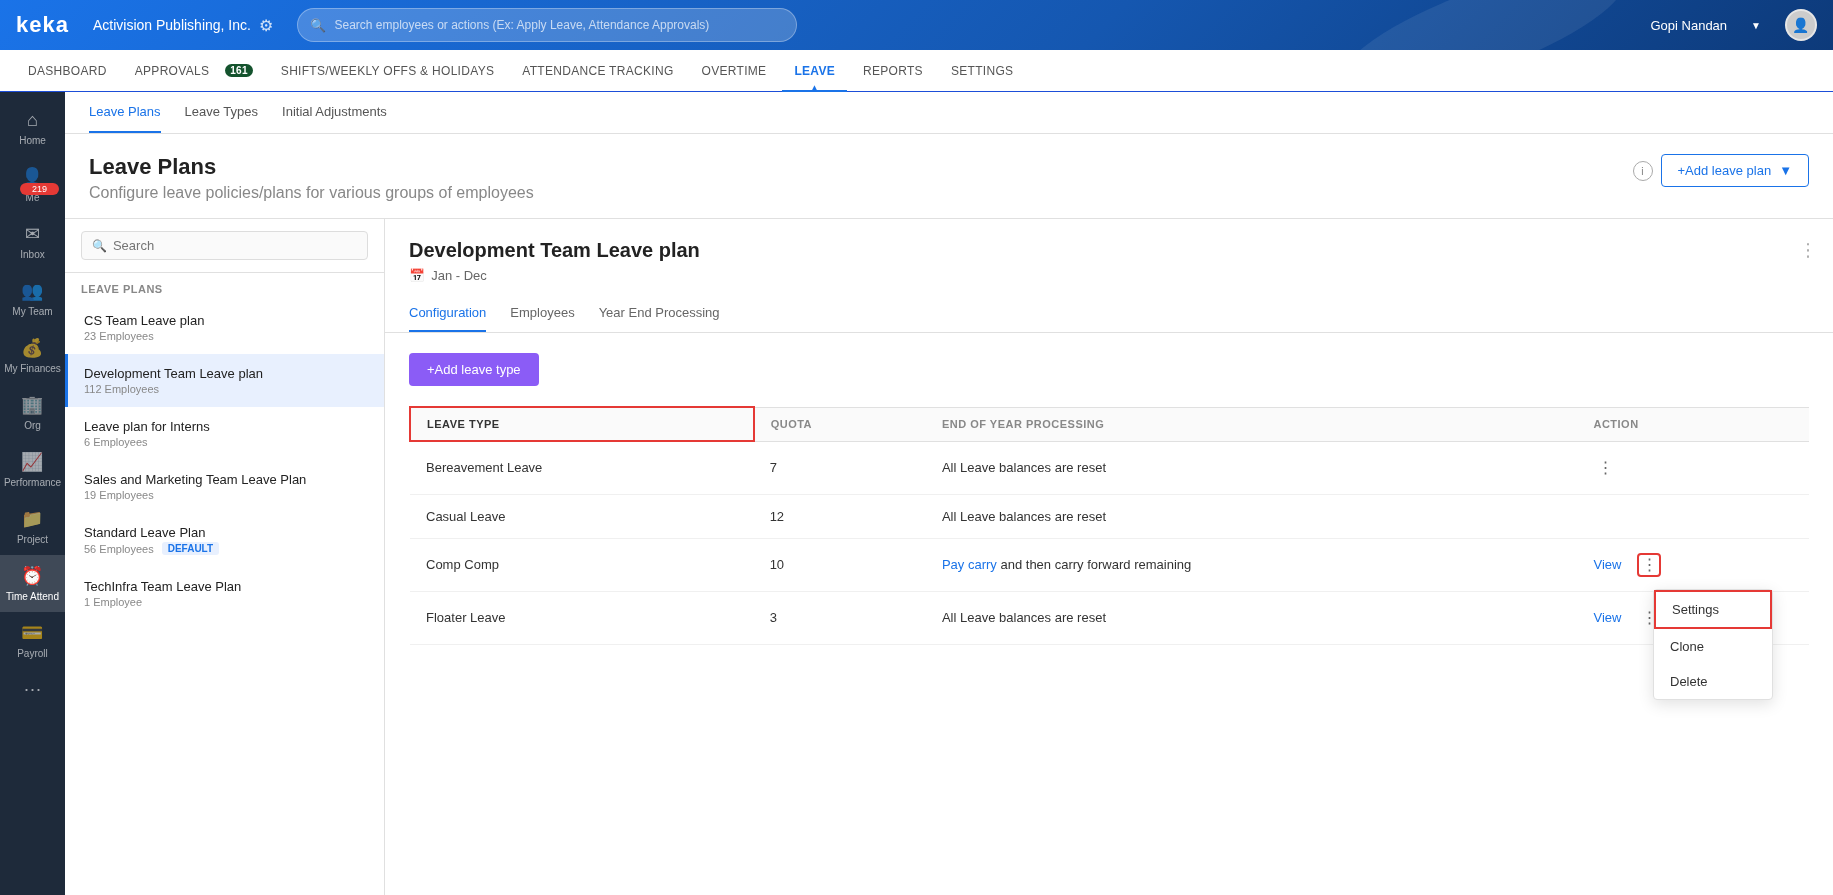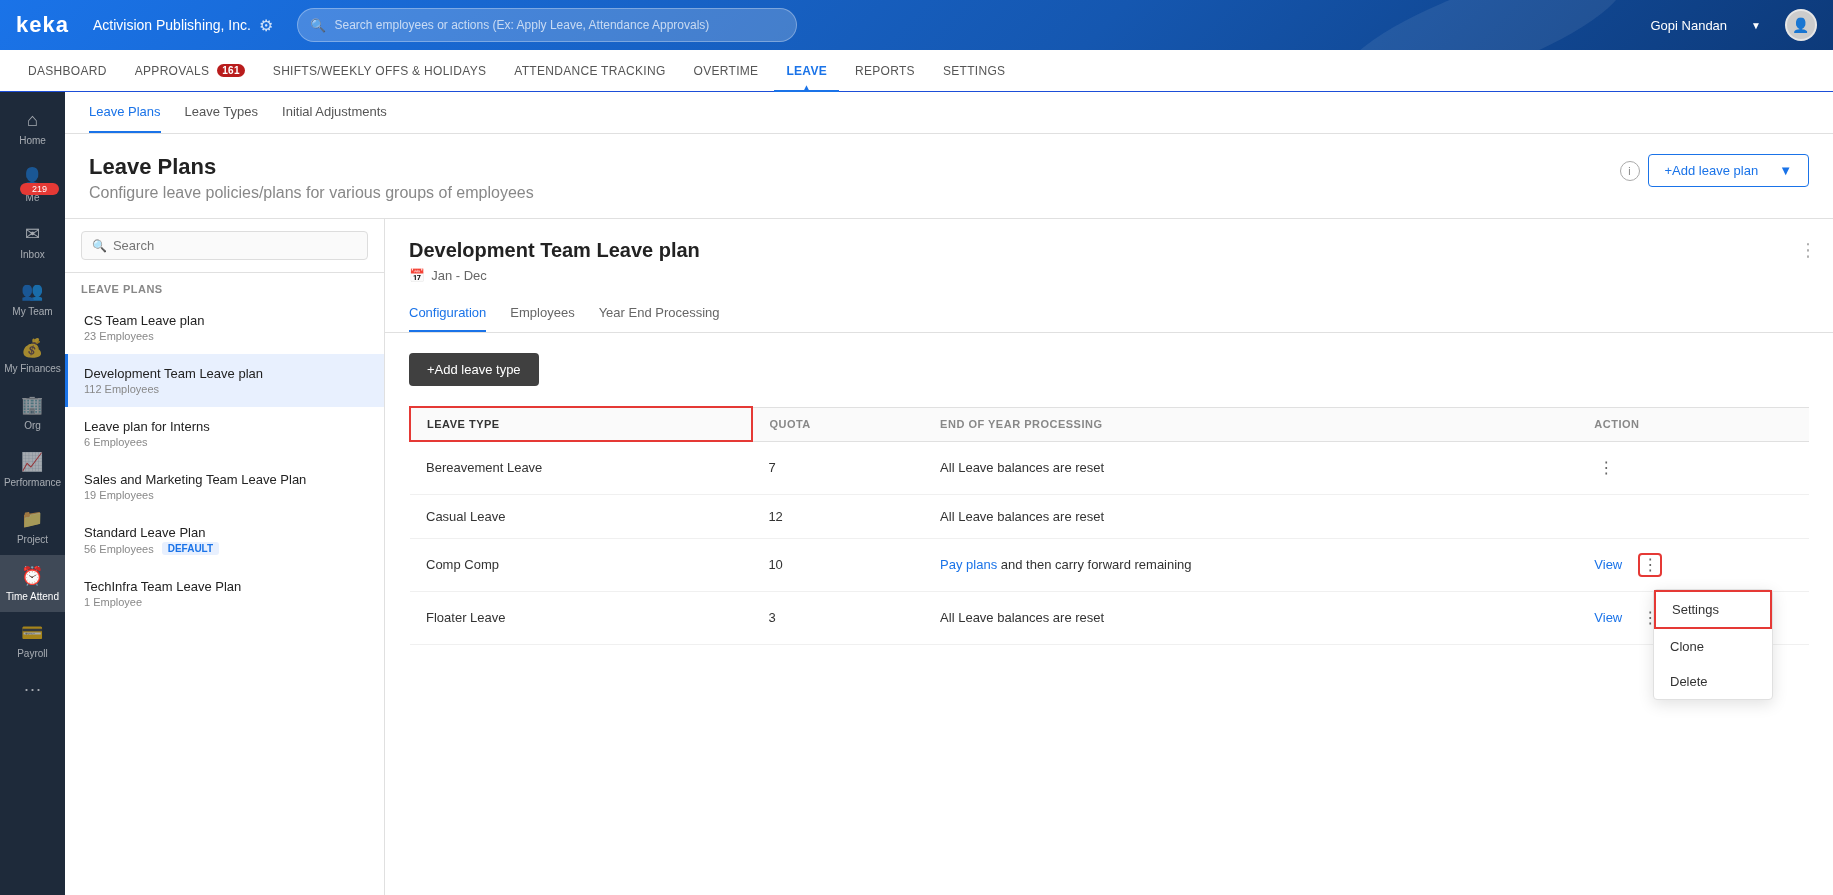--- a/index.html
+++ b/index.html
@@ -118,26 +118,26 @@
     .nav-item.active::after {
       content: '';
       position: absolute;
       bottom: 0;
       left: 0;
       right: 0;
       height: 2px;
       background: #1a73e8;
     }
     .badge {
-      background: #b91c1c;
+      background: #14532d;
       color: white;
       border-radius: 10px;
       font-size: 10px;
       padding: 1px 5px;
-      margin-left: 8px;
+      margin-left: 16px;
       font-weight: 600;
     }
     .nav-arrow {
       color: #1a73e8;
       font-size: 8px;
       position: absolute;
       bottom: 0;
       left: 50%;
       transform: translateX(-50%);
     }
@@ -221,21 +221,21 @@
     .add-plan-btn {
       background: white;
       border: 1px solid #1a73e8;
       color: #1a73e8;
       padding: 8px 16px;
       border-radius: 4px;
       cursor: pointer;
       font-size: 13px;
       display: flex;
       align-items: center;
-      gap: 21px;
+      gap: 8px;
       font-weight: 500;
     }
     .info-icon {
       width: 20px;
       height: 20px;
       border: 1px solid #aaa;
       border-radius: 50%;
       display: flex;
       align-items: center;
       justify-content: center;
@@ -341,21 +341,21 @@
     .right-tab {
       padding: 10px 0;
       font-size: 13px;
       color: #666;
       cursor: pointer;
       border-bottom: 2px solid transparent;
     }
     .right-tab.active { color: #1a73e8; border-bottom: 2px solid #1a73e8; font-weight: 500; }
     .right-panel-body { padding: 20px 24px; }
     .add-leave-type-btn {
-      background: #404040;
+      background: #8b5cf6;
       color: white;
       border: none;
       padding: 9px 18px;
       border-radius: 4px;
       cursor: pointer;
       font-size: 13px;
       font-weight: 500;
       margin-bottom: 20px;
     }
 
@@ -665,21 +665,21 @@
                 <td>
                   <div class="action-cell">
                   </div>
                 </td>
               </tr>
 
               <tr>
                 <td>Comp Comp</td>
                 <td>10</td>
                 <td>
-                  <span class="pay-forward">Pay plans </span>
+                  <span class="pay-forward">Pay carry </span>
                   <span class="pay-forward-text">and then carry forward remaining</span>
                 </td>
                 <td>
                   <div class="action-cell">
                     <a class="view-link">View</a>
                     <div class="three-dots three-dots-highlighted">⋮</div>
                   </div>
                 </td>
               </tr>
 

